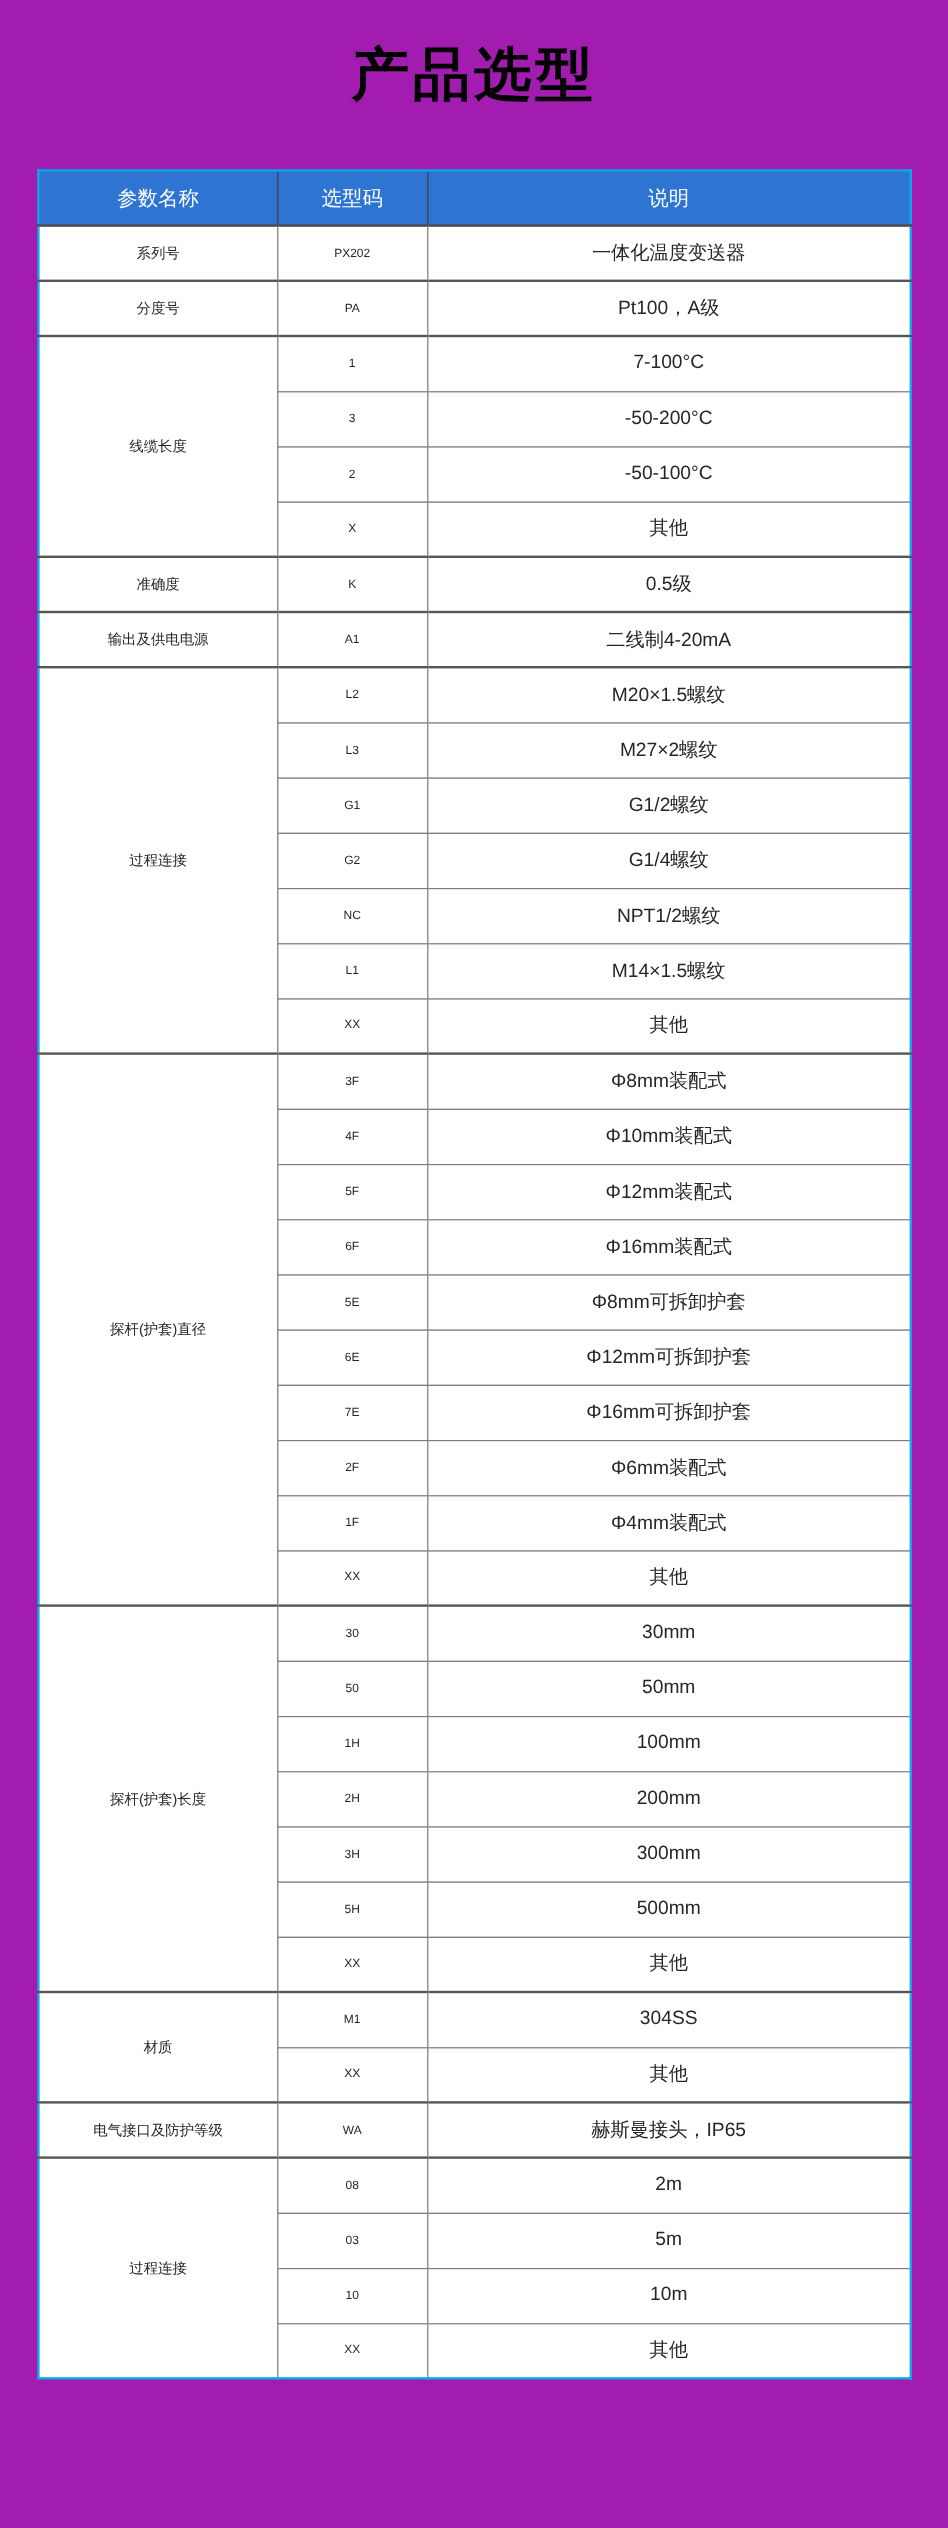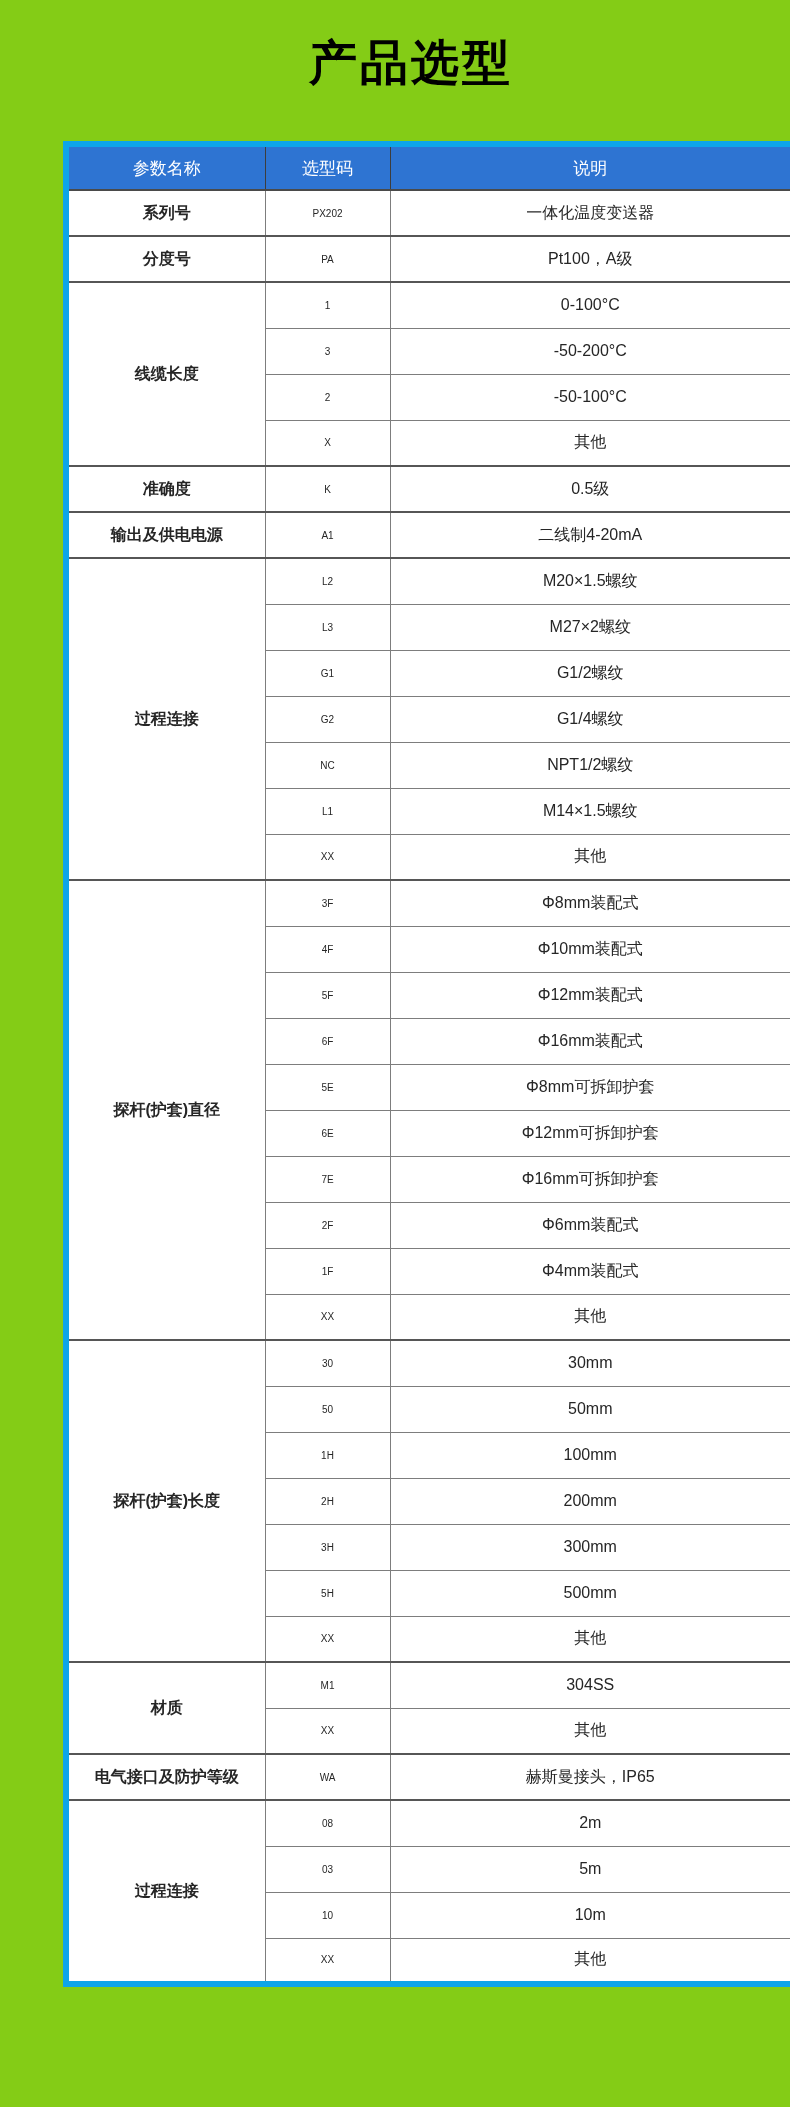--- a/index.html
+++ b/index.html
@@ -4,41 +4,40 @@
 <style>
   * { margin: 0; padding: 0; box-sizing: border-box; }
   html, body {
     background: #ffffff;
     width: 790px;
     font-family: "Liberation Sans", "DejaVu Sans", sans-serif;
   }
   .page {
     width: 790px;
     height: 2107px;
-    background: #84cc16;
+    background: #a21caf;
     overflow: hidden;
-    padding-left: 32px;
   }
   .title {
     margin-top: 34px;
     text-align: center;
     font-size: 48px;
     line-height: 58px;
     font-weight: 900;
     color: #000000;
     letter-spacing: 3px;
   }
   .table-wrap {
     margin: 49px 31px 0 31px;
   }
   table.sel {
     width: 727px;
     table-layout: fixed;
     border-collapse: collapse;
-    border: 6px solid #0ea5e9;
+    border: 2px solid #0ea5e9;
   }
   table.sel col.c1 { width: 199px; }
   table.sel col.c2 { width: 125px; }
   table.sel col.c3 { width: 403px; }
   table.sel th {
     height: 46px;
     background: #2e74d2;
     color: #ffffff;
     font-size: 17px;
     font-weight: 400;
@@ -52,21 +51,21 @@
     font-size: 16px;
     color: #262626;
     text-align: center;
     vertical-align: middle;
     border: 1px solid #7d7d7d;
     background: #ffffff;
   }
   table.sel tr.group-start td {
     border-top: 2px solid #565656;
   }
-  table.sel td.param { font-size: 16px; font-weight: bold; }
+  table.sel td.param { font-size: 12px; }
   table.sel td.code  { font-size: 10px; }
   table.sel td.desc  { font-size: 16px; }
 </style>
 </head>
 <body>
 
 <div class="page">
   <h1 class="title">产品选型</h1>
 
   <div class="table-wrap">
@@ -90,21 +89,21 @@
             <td class="desc">一体化温度变送器</td>
           </tr>
           <tr class="group-start">
             <td class="param" rowspan="1">分度号</td>
             <td class="code">PA</td>
             <td class="desc">Pt100，A级</td>
           </tr>
           <tr class="group-start">
             <td class="param" rowspan="4">线缆长度</td>
             <td class="code">1</td>
-            <td class="desc">0-100°C</td>
+            <td class="desc">7-100°C</td>
           </tr>
           <tr>
             <td class="code">3</td>
             <td class="desc">-50-200°C</td>
           </tr>
           <tr>
             <td class="code">2</td>
             <td class="desc">-50-100°C</td>
           </tr>
           <tr>

